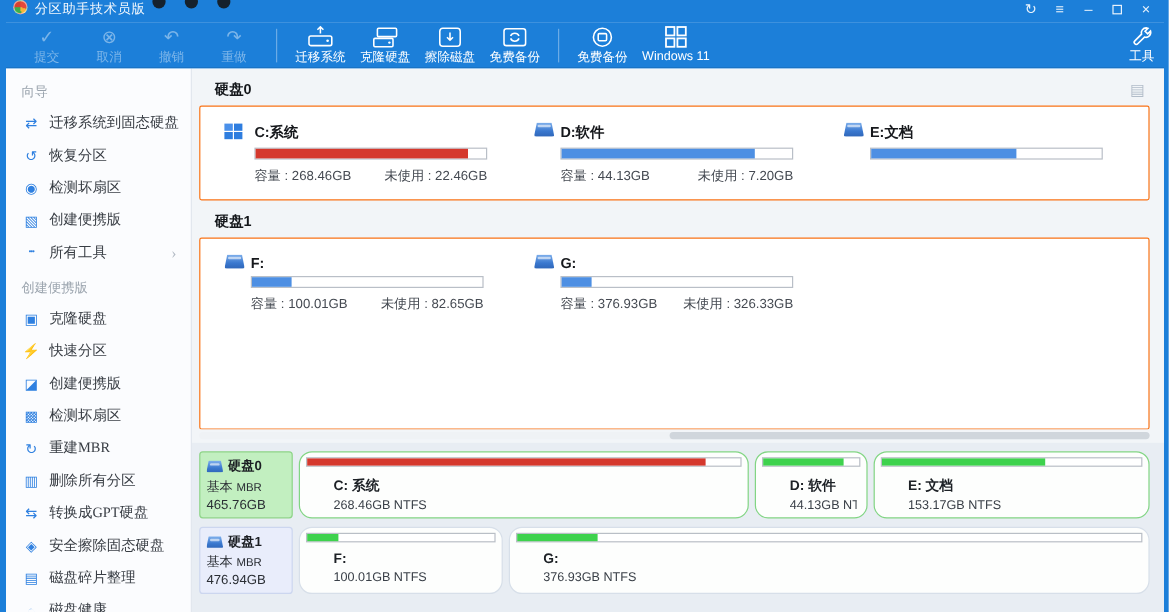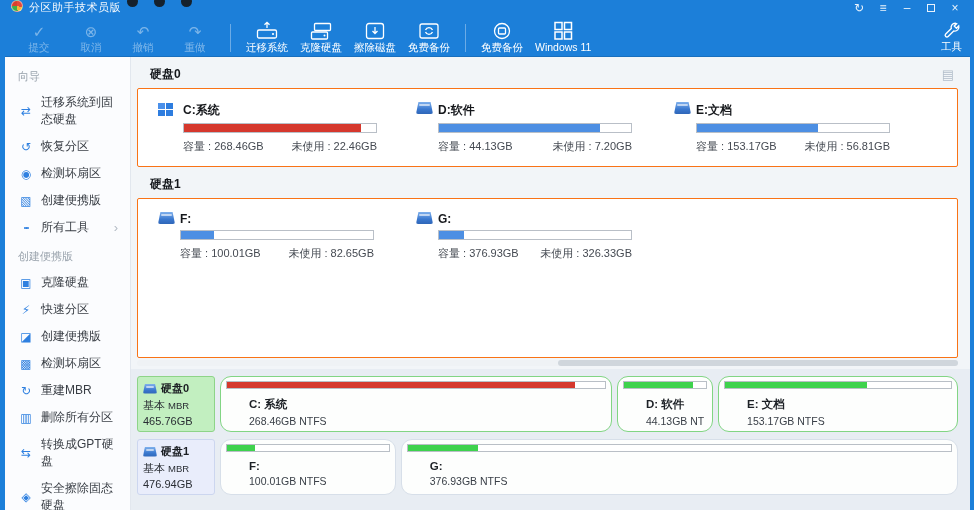--- a/index.html
+++ b/index.html
@@ -30,21 +30,21 @@
   .tb-btn .tb-ico{height:20px;display:flex;align-items:center;justify-content:center;font-size:15px;line-height:1;}
   .tb-btn .tb-lbl{font-size:10.5px;margin-top:0px;white-space:nowrap;}
   .tb-btn.disabled{opacity:.42;}
   .tb-divider{width:1px;height:28px;background:rgba(255,255,255,.35);margin:4px 9px 0;}
   .tools-btn{position:absolute;right:8px;top:1px;display:flex;flex-direction:column;align-items:center;color:#fff;}
   .tools-btn .tb-ico{height:20px;display:flex;align-items:center;}
   .tools-btn .tb-lbl{font-size:10.5px;}
   
   .body{display:flex;height:453px;}
   
-  .sidebar{width:126px;background:#fbfcfe;border-right:1px solid #e2e7ee;padding-top:4px;overflow:hidden;flex-shrink:0;}
+  .sidebar{width:155px;background:#fbfcfe;border-right:1px solid #e2e7ee;padding-top:4px;overflow:hidden;flex-shrink:0;font-family:Liberation Serif, serif;}
   .sb-section-title{color:#9aa3ad;font-size:11px;padding:8px 0 5px 13px;}
   .sb-item{display:flex;align-items:center;padding:5px 6px 5px 13px;font-size:12px;color:#383d44;cursor:default;}
   .sb-ico{width:16px;margin-right:7px;color:#2f80e0;font-size:12px;text-align:center;flex-shrink:0;line-height:1;}
   .sb-ico.tiny{font-size:7px;letter-spacing:-1px;}
   .sb-chevron{margin-left:auto;color:#b3bbc5;font-size:13px;padding-right:6px;line-height:1;}
   
   .main{flex:1;display:flex;flex-direction:column;background:#f2f5f8;min-width:0;}
   .overview{flex:1;display:flex;flex-direction:column;overflow:hidden;}
   .ov-header{display:flex;align-items:center;justify-content:space-between;
     padding:9px 16px 5px 19px;font-size:12px;font-weight:bold;color:#14171b;}
@@ -329,24 +329,20 @@
             </div>
             <div class="pt-entry">
               <span class="pt-ico drv">
                 <span class="drv-top"></span>
               </span>
               <div class="pt-body">
                 <div class="pt-name">E:文档</div>
                 <div class="pt-bar">
                   <div class="pt-fill" style="width: 63%; background: rgb(77, 143, 227);"></div>
                 </div>
-                <div class="pt-caps">
-                  <span>容量 : 153.17GB</span>
-                  <span>未使用 : 56.81GB</span>
-                </div>
               </div>
             </div>
         </div>
 
         <div class="ov-header">
           <span>硬盘1</span>
         </div>
         <div class="ov-card fill">
           <div class="pt-entry">
               <span class="pt-ico drv">

